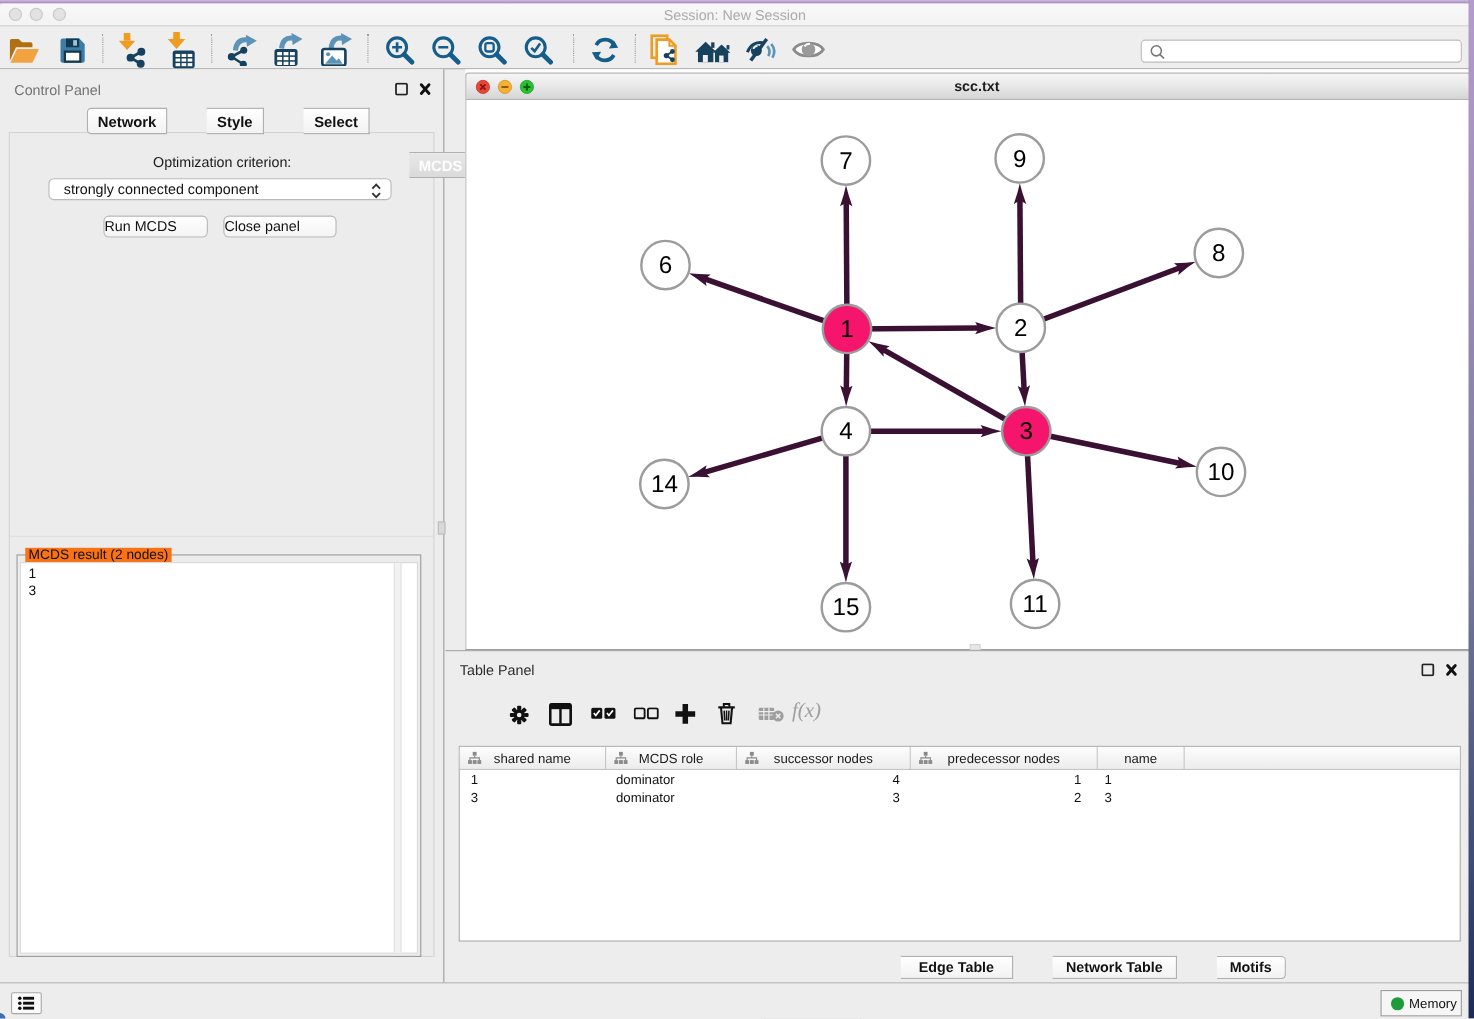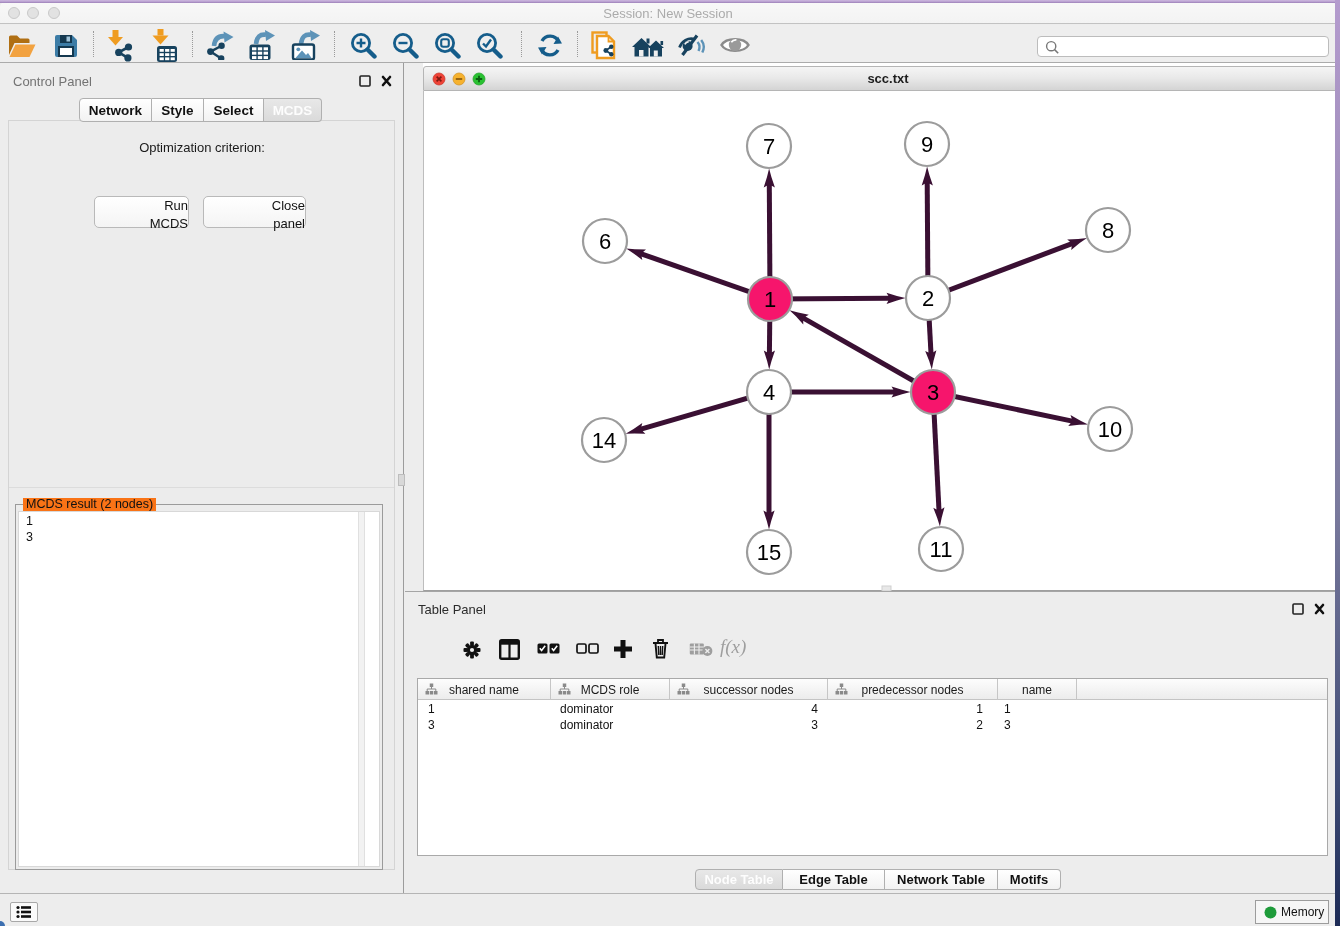--- a/index.html
+++ b/index.html
@@ -16,30 +16,30 @@
 #titletext { position:absolute; top:4px; left:0; width:100%; text-align:center; font-size:13px; color:#ababab; }
 
 #toolbar { left:0; top:23px; width:100%; height:38px; background:#eeeeee; border-bottom:1px solid #ababab; }
 .sep { position:absolute; top:6px; height:26px; width:0; border-left:1px dotted #9a9a9a; }
 .tbi { position:absolute; }
 #search { position:absolute; left:1037px; top:11px; width:292px; height:21px; border:1px solid #bcbcbc; border-radius:4px; background:#fff; }
 
 #cpanel { left:0; top:61px; width:404px; height:830px; background:#ededed; border-right:1px solid #9c9c9c; }
 #cp-title { position:absolute; left:13px; top:11px; font-size:13px; color:#737373; }
 #cp-box { position:absolute; left:8px; top:57px; width:387px; height:750px; border:1px solid #d4d4d4; background:#ececec; }
-.tabs { position:absolute; display:flex; font-size:13px; }
+.tabs { position:absolute; display:flex; font-size:13px;gap:36px; }
 .tab { border:1px solid #b0b0b0; border-left:none; background:linear-gradient(180deg,#ffffff,#f2f2f2); color:#111; display:flex; align-items:center; justify-content:center; }
 .tab.first { border-left:1px solid #b0b0b0; border-radius:4px 0 0 4px; }
 .tab.last { border-radius:0 4px 4px 0; }
-.tab.sel { background:linear-gradient(180deg,#e8e8e8,#dadada); color:#fdfdfd; }
+.tab.sel { background:linear-gradient(180deg,#e8e8e8,#dadada); color:#fdfdfd;margin-top:40px; }
 #cp-tabs { left:79px; top:35px; height:24px; }
 #cp-tabs .tab { height:24px; font-weight:bold; font-size:13.5px; }
 #opt-label { position:absolute; left:0; top:77px; width:404px; text-align:center; font-size:13px; color:#1a1a1a; }
 #dropdown { position:absolute; left:44px; top:99px; width:312px; height:20px; background:#fff; border:1px solid #b9b9b9; border-radius:5px; font-size:13px; color:#111; line-height:18px; padding-left:13px; }
-.btn { position:absolute; height:32px; background:linear-gradient(180deg,#ffffff,#f4f4f4); border:1px solid #b9b9b9; border-radius:5px; font-size:13px; color:#111; text-align:right; line-height:18px;padding-left:47px; }
+.btn { position:absolute; height:20px; background:linear-gradient(180deg,#ffffff,#f4f4f4); border:1px solid #b9b9b9; border-radius:5px; font-size:13px; color:#111; text-align:left; line-height:18px; }
 #runbtn { left:94px; top:133px; width:95px; }
 #closebtn { left:203px; top:133px; width:103px; }
 #fieldset { position:absolute; left:15px; top:441px; width:368px; height:366px; border:1px solid #9b9b9b; }
 #fieldset-legend { position:absolute; left:7px; top:-7px; background:#f97316; padding:0 3px; font-size:12.5px; color:#111; line-height:13px; }
 #fs-inner { position:absolute; left:2px; top:6px; right:2px; bottom:2px; background:#fff; border:1px solid #d8d8d8; font-size:12.5px; color:#111; line-height:15.5px; padding:2px 0 0 7px; }
 #fs-scroll { position:absolute; right:14px; top:0px; width:7px; height:100%; background:#f2f2f2; border-left:1px solid #e0e0e0; border-right:1px solid #e0e0e0; }
 
 #netwin { left:423px; top:61px; width:930px; height:568px; background:#fff; }
 #nw-title { position:absolute; left:0; top:3px; width:100%; height:25px; background:linear-gradient(180deg,#f5f5f5 0%,#e8e8e8 50%,#d4d4d4 100%); border:1px solid #b5b5b5; border-radius:3px 3px 0 0; }
 #nw-text { position:absolute; top:4px; left:0; width:100%; text-align:center; font-size:13px; font-weight:bold; color:#1d1d1d; }
@@ -222,20 +222,26 @@
       <path d="M24 2 L31 10 M31 2 L24 10" stroke="#111" stroke-width="2.6" stroke-linecap="round"></path>
     </svg>
     <div id="cp-box"></div>
     <div class="tabs" id="cp-tabs">
       <div class="tab first" style="width:73px">Network</div>
       <div class="tab" style="width:52px">Style</div>
       <div class="tab" style="width:60px">Select</div>
       <div class="tab sel last" style="width:58px">MCDS</div>
     </div>
     <div id="opt-label">Optimization criterion:</div>
+    <div id="dropdown">strongly connected component
+      <svg style="position:absolute;right:8px;top:2.5px" width="10" height="15" viewBox="0 0 10 15">
+        <path d="M1.5 5.5 L5 1.8 L8.5 5.5" fill="none" stroke="#333" stroke-width="1.7"></path>
+        <path d="M1.5 9.5 L5 13.2 L8.5 9.5" fill="none" stroke="#333" stroke-width="1.7"></path>
+      </svg>
+    </div>
     <div class="btn" id="runbtn">Run MCDS</div>
     <div class="btn" id="closebtn">Close panel</div>
     <div style="position:absolute;left:9px;top:424px;width:385px;height:1px;background:#dcdcdc"></div>
     <div id="fieldset">
       <div id="fieldset-legend">MCDS result (2 nodes)</div>
       <div id="fs-inner">1<br>3<div id="fs-scroll"></div></div>
     </div>
   </div>
   <div class="abs" id="netwin">
     <div id="nw-title">

